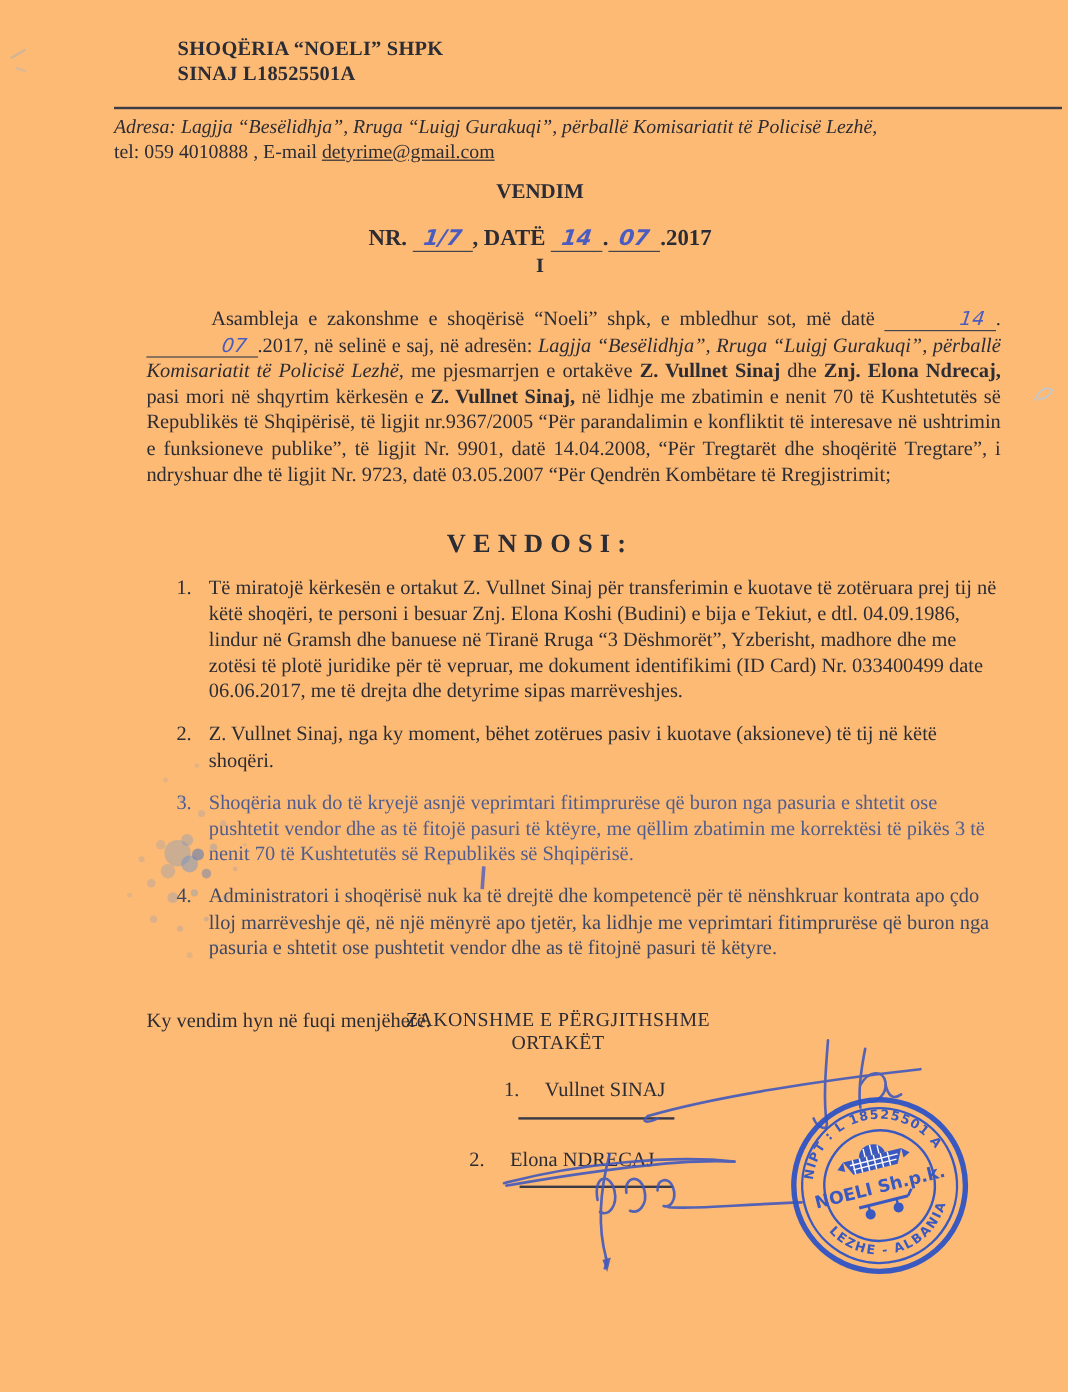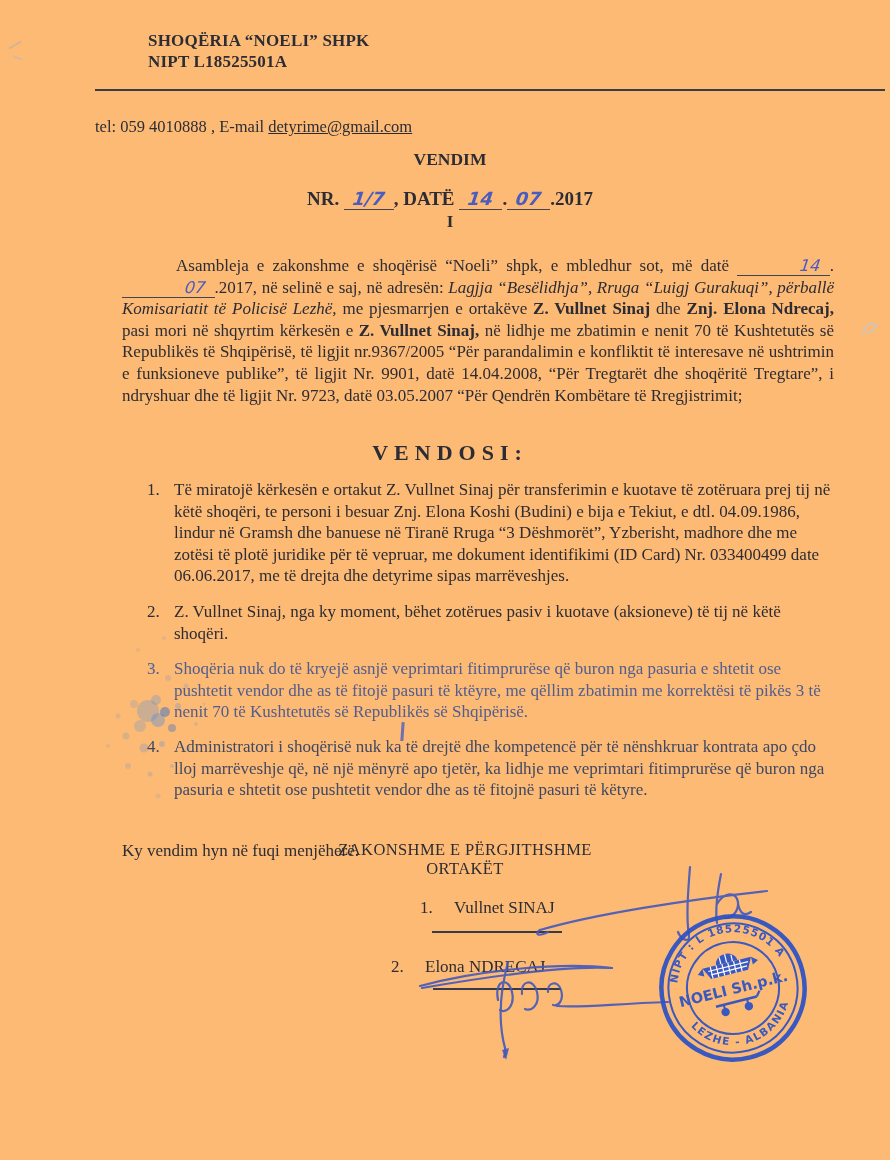--- a/index.html
+++ b/index.html
@@ -47,25 +47,26 @@
 
   <div class="abs" style="left:8px;top:44px;width:14px;height:2px;background:#a9aeb6;opacity:.55;transform:rotate(-30deg);"></div>
   <div class="abs" style="left:13px;top:57px;width:9px;height:2px;background:#b4b9c0;opacity:.45;transform:rotate(20deg);"></div>
 
   <svg class="abs" style="left:860px;top:318px;" width="22" height="22">
     <path d="M2,16 Q8,2 17,7 Q12,16 5,14" stroke="#c2c6cd" stroke-width="1.4" fill="none"></path>
   </svg>
 
   <div class="abs company" style="left:148px;top:30px;">
     <div>SHOQËRIA “NOELI” SHPK</div>
-    <div>NIPT L18525501A</div>
+    <div>SINAJ L18525501A</div>
   </div>
 
   <div class="abs rule" style="left:95px;top:89px;width:790px;"></div>
 
+  <div class="abs addr1" style="left:95px;top:96px;width:790px;">Adresa: Lagjja “Besëlidhja”, Rruga “Luigj Gurakuqi”, përballë Komisariatit të Policisë Lezhë,</div>
   <div class="abs addr2" style="left:95px;top:117px;width:790px;">
     <span>tel: 059 4010888 , E-mail </span><span class="email">detyrime@gmail.com</span>
   </div>
 
   <div class="abs centerband t-vendim" style="top:149px;">VENDIM</div>
 
   <div class="abs centerband t-nr" style="top:188px;">
     <span>NR.</span>
     <span class="uline"><span class="hw">1/7</span></span><span>, DATË</span>
     <span class="uline"><span class="hw">14</span></span><span>.</span><span class="uline"><span class="hw">07</span></span><span>.2017</span>

